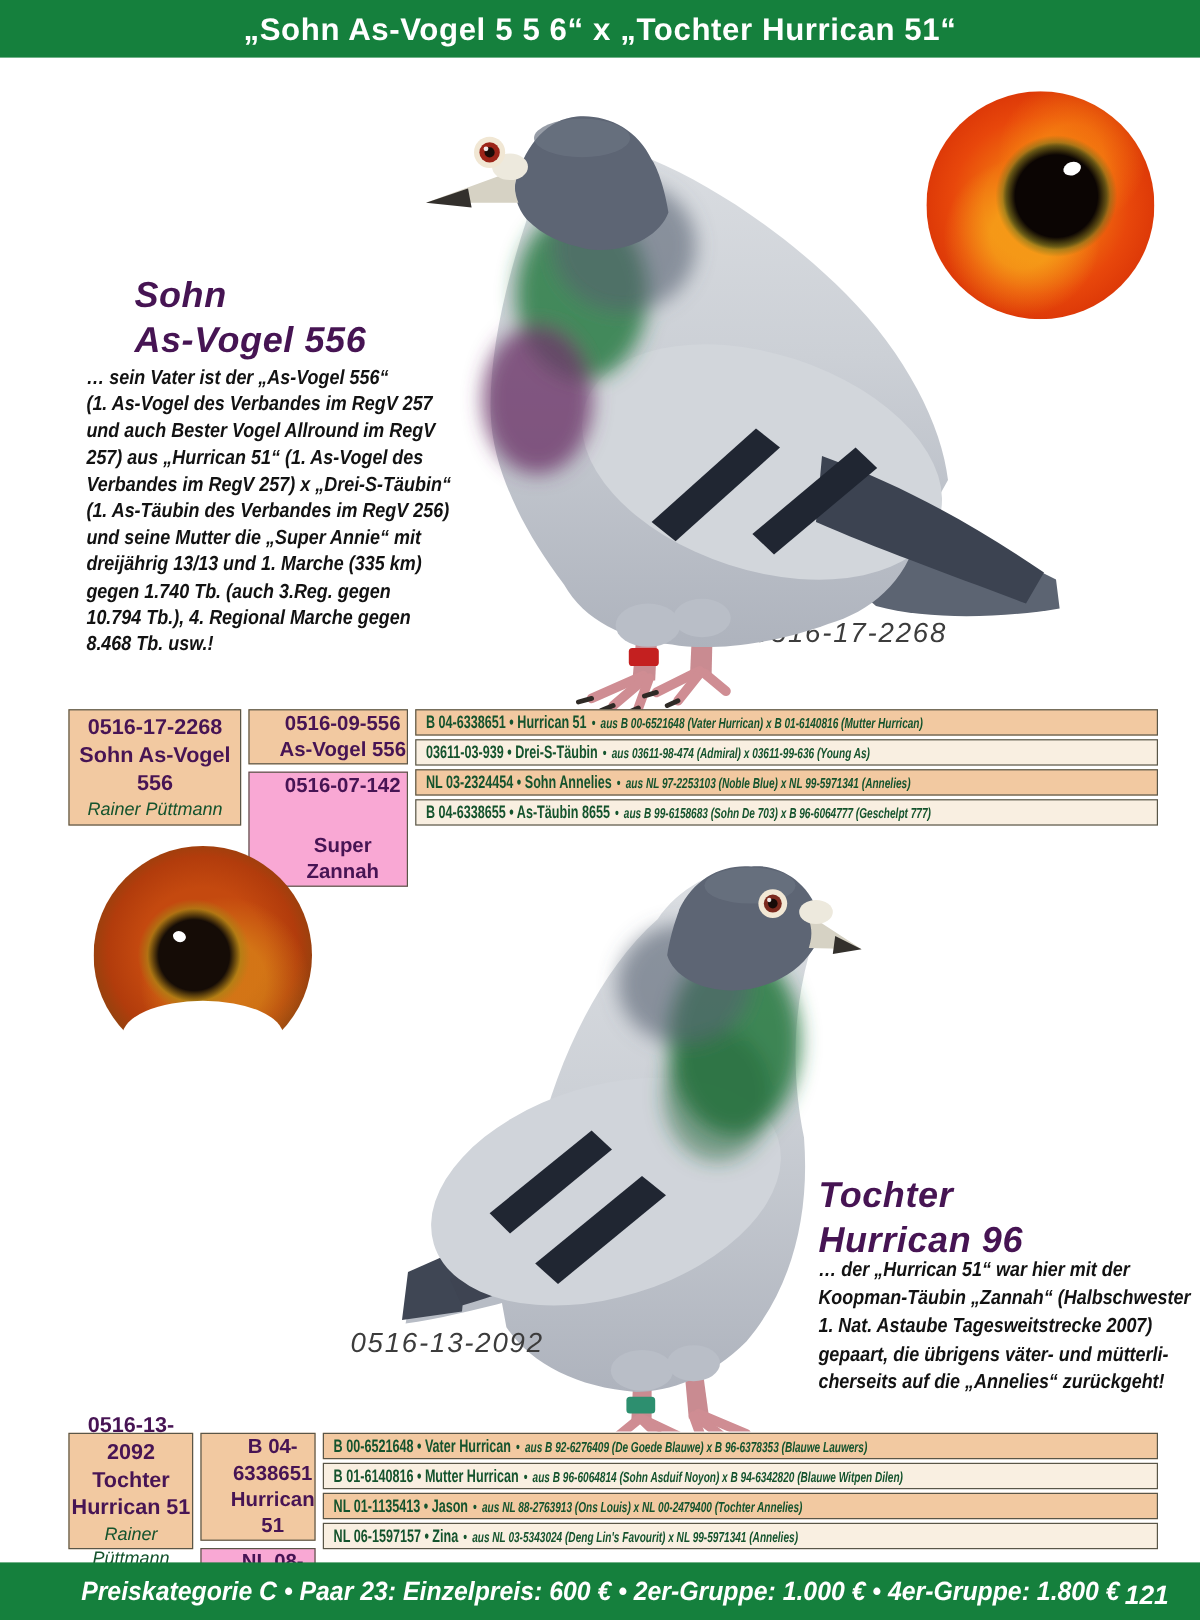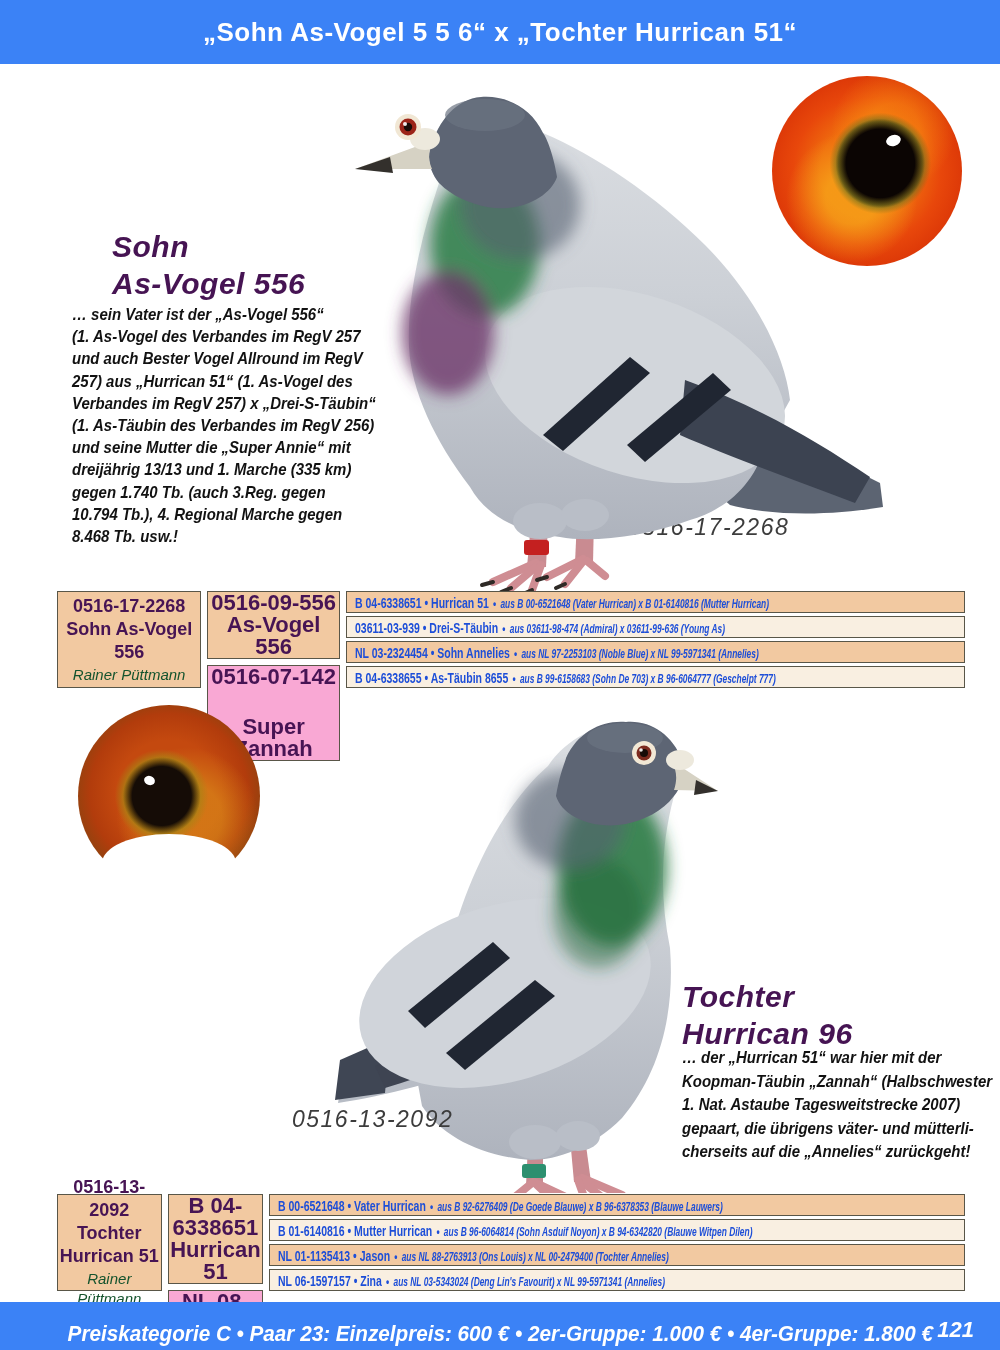--- a/index.html
+++ b/index.html
@@ -2,21 +2,21 @@
 <html><head>
 <meta charset="utf-8">
 <style>
   html,body{margin:0;padding:0;}
   body{
     width:1000px;height:1350px;position:relative;overflow:hidden;
     background:#ffffff;font-family:"Liberation Sans",sans-serif;
   }
   
   .banner{
-    position:absolute;left:0;width:1000px;height:64px;background:#3b82f6;
+    position:absolute;left:0;width:1000px;height:48px;background:#15803d;
     color:#ffffff;display:flex;align-items:center;justify-content:center;
     box-sizing:border-box;
   }
   .banner.top{top:0;font-weight:bold;font-size:26px;letter-spacing:.5px;}
   .banner.bottom{top:1302px;font-weight:bold;font-style:italic;font-size:22px;}
   .banner.bottom .price{transform:scaleX(.94);white-space:nowrap;}
   .page-num{position:absolute;right:26px;top:4px;height:48px;display:flex;align-items:center;
     font-weight:bold;font-style:italic;font-size:22px;color:#fff;}
   
   .headline{
@@ -66,24 +66,24 @@
   .box{
     border:1.6px solid #595648;background:#f2c9a1;color:#471454;
     display:flex;flex-direction:column;align-items:center;justify-content:center;
     box-sizing:border-box;text-align:center;
   }
   .box.cream{background:#f9a8d4;gap:28px;}
   .subject{width:208px;height:97px;}
   .subject .ring,.subject .name{font-weight:bold;font-size:18px;line-height:23px;}
   .subject .breeder{font-style:italic;font-size:15px;line-height:20px;color:#14532d;margin-top:1px;}
   .parents{width:192px;display:flex;flex-direction:column;gap:6px;}
-  .parents .box{flex:1;font-weight:bold;font-size:22px;line-height:22px;}
+  .parents .box{flex:1;font-weight:bold;font-size:17px;line-height:22px;padding-left:24px;}
   .grands{flex:1;display:flex;flex-direction:column;gap:3px;}
   .grand{
-    flex:1;border:1.6px solid #595648;background:#f2c9a1;color:#1d4ed8;
+    flex:1;border:1.6px solid #595648;background:#f2c9a1;color:#14532d;
     display:flex;align-items:center;padding:0 8px;box-sizing:border-box;
     white-space:nowrap;overflow:hidden;
   }
   .grand.cream{background:#f9efe1;text-align:right;}
   .grand .condense{display:flex;align-items:baseline;transform:scaleX(.70);transform-origin:left center;white-space:nowrap;}
   .grand .lab{font-weight:bold;font-size:15px;}
   .grand .sep{font-weight:bold;font-size:13px;margin:0 6px;}
   .grand .det{font-weight:bold;font-style:italic;font-size:12px;}
 </style>
 </head>

